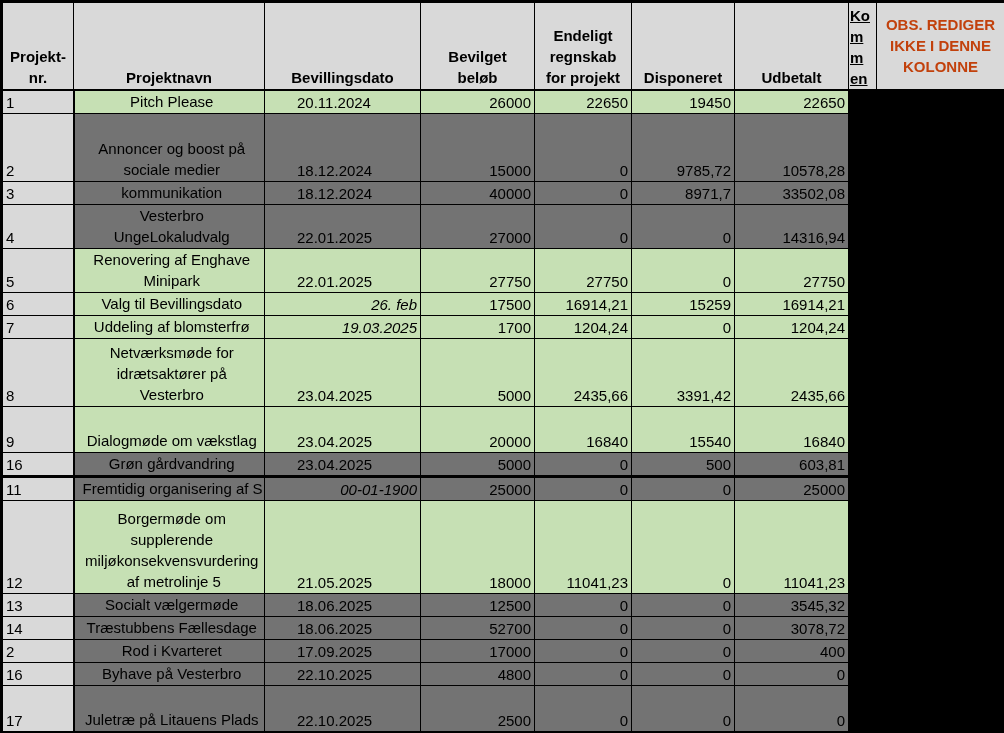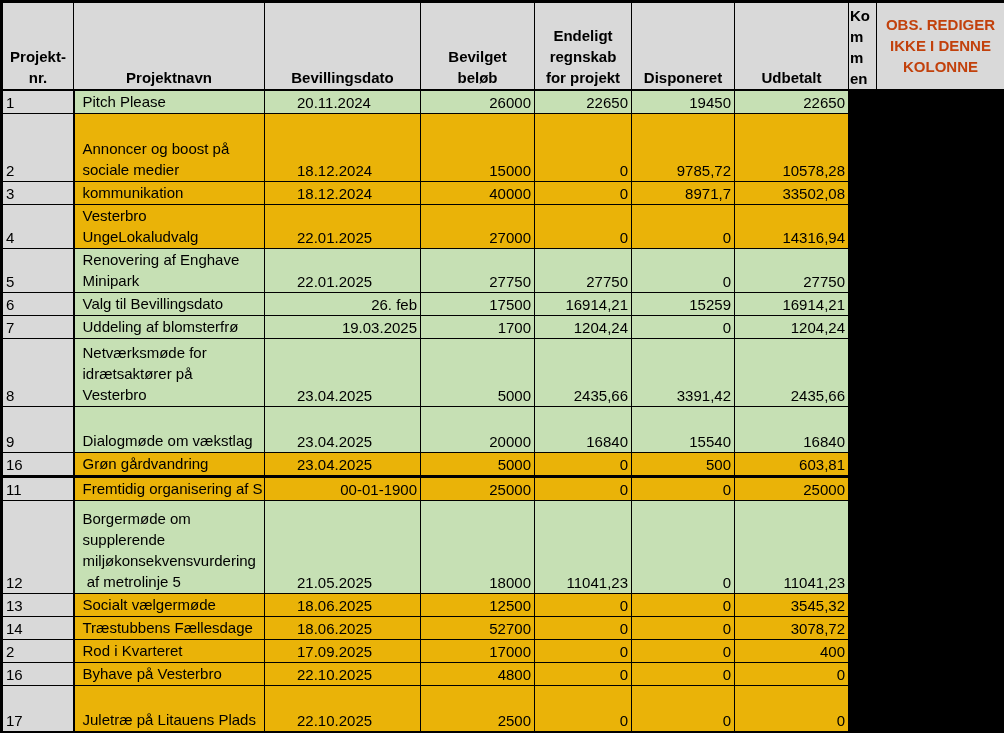--- a/index.html
+++ b/index.html
@@ -12,29 +12,29 @@
   }
   th,td{
     border:1.5px solid #000;vertical-align:bottom;color:#000;
     font-size:15px;line-height:21px;padding:0 3px;overflow:hidden;
   }
   thead tr{height:88px;}
   thead th{
     background:#d9d9d9;font-weight:700;text-align:center;
     border-bottom:2px solid #000;white-space:pre-wrap;padding-bottom:1px;
   }
-  th.kom-cell{padding:0 1px;text-align:left;}
+  th.kom-cell{padding:0 1px;text-align:left;text-decoration:underline;}
   th.obs-cell{color:#c2410c;vertical-align:middle;white-space:pre-wrap;}
   .nr-cell{background:#d9d9d9;text-align:left;border-right:2px solid #000;}
-  .name-cell{text-align:left;white-space:pre;padding-bottom:1px;padding-left:8px;}
+  .name-cell{text-align:center;white-space:pre;padding-bottom:1px;padding-left:8px;}
   .date-cell.al{text-align:left;padding-left:32px;}
-  .date-cell.ar{text-align:right;}
+  .date-cell.ar{text-align:right;font-style:italic;}
   .num-cell{text-align:right;}
   tr.green td:not(.nr-cell):not(.filler){background:#c6e0b4;}
-  tr.peach td:not(.nr-cell):not(.filler){background:#eab308;}
+  tr.peach td:not(.nr-cell):not(.filler){background:#737373;}
   tr.thick-top td{border-top:3px solid #000;}
   td.filler{background:#000;border:1.5px solid #000;}
 </style>
 </head>
 <body>
 
 <table>
   <colgroup>
     <col style="width:72px">
       <col style="width:191px">

